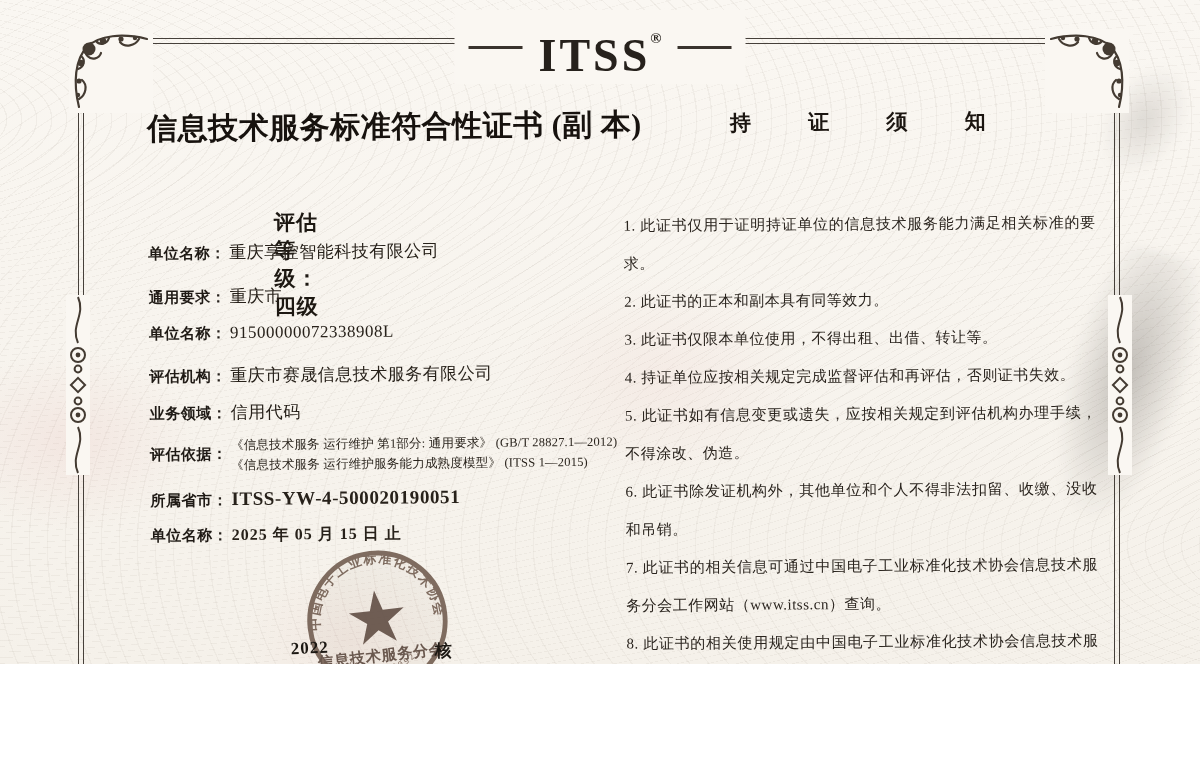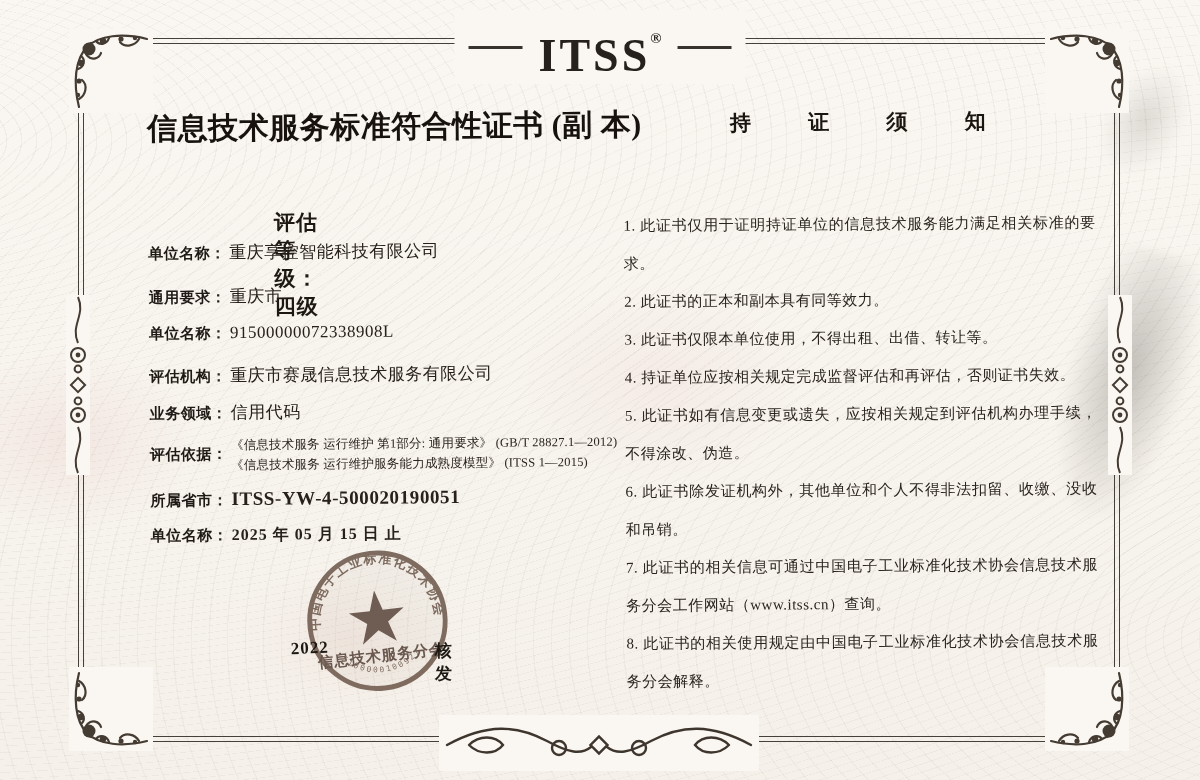--- a/index.html
+++ b/index.html
@@ -1,17 +1,17 @@
 <!DOCTYPE html>
 <html><head>
 <meta charset="utf-8">
 <style>
   html,body{margin:0;padding:0;}
   .page{
-    position:relative; width:1200px; height:780px; overflow:hidden;
+    position:relative; width:1200px; height:664px; overflow:hidden;
     font-family:"Liberation Serif", serif; color:#241f1a;
     background:
       radial-gradient(180px 130px at 70px 440px, rgba(225,172,170,0.18), transparent 70%),
       radial-gradient(210px 150px at 660px 380px, rgba(228,182,178,0.14), transparent 70%),
       radial-gradient(160px 110px at 350px 640px, rgba(224,176,170,0.14), transparent 70%),
       repeating-radial-gradient(140% 95% at -12% 18%, rgba(168,158,146,0.11) 0 1.4px, transparent 1.4px 15px),
       repeating-radial-gradient(125% 105% at 112% 82%, rgba(168,158,146,0.09) 0 1.4px, transparent 1.4px 18px),
       linear-gradient(#faf7f2,#f5f1ea);
   }
   .smudge{

